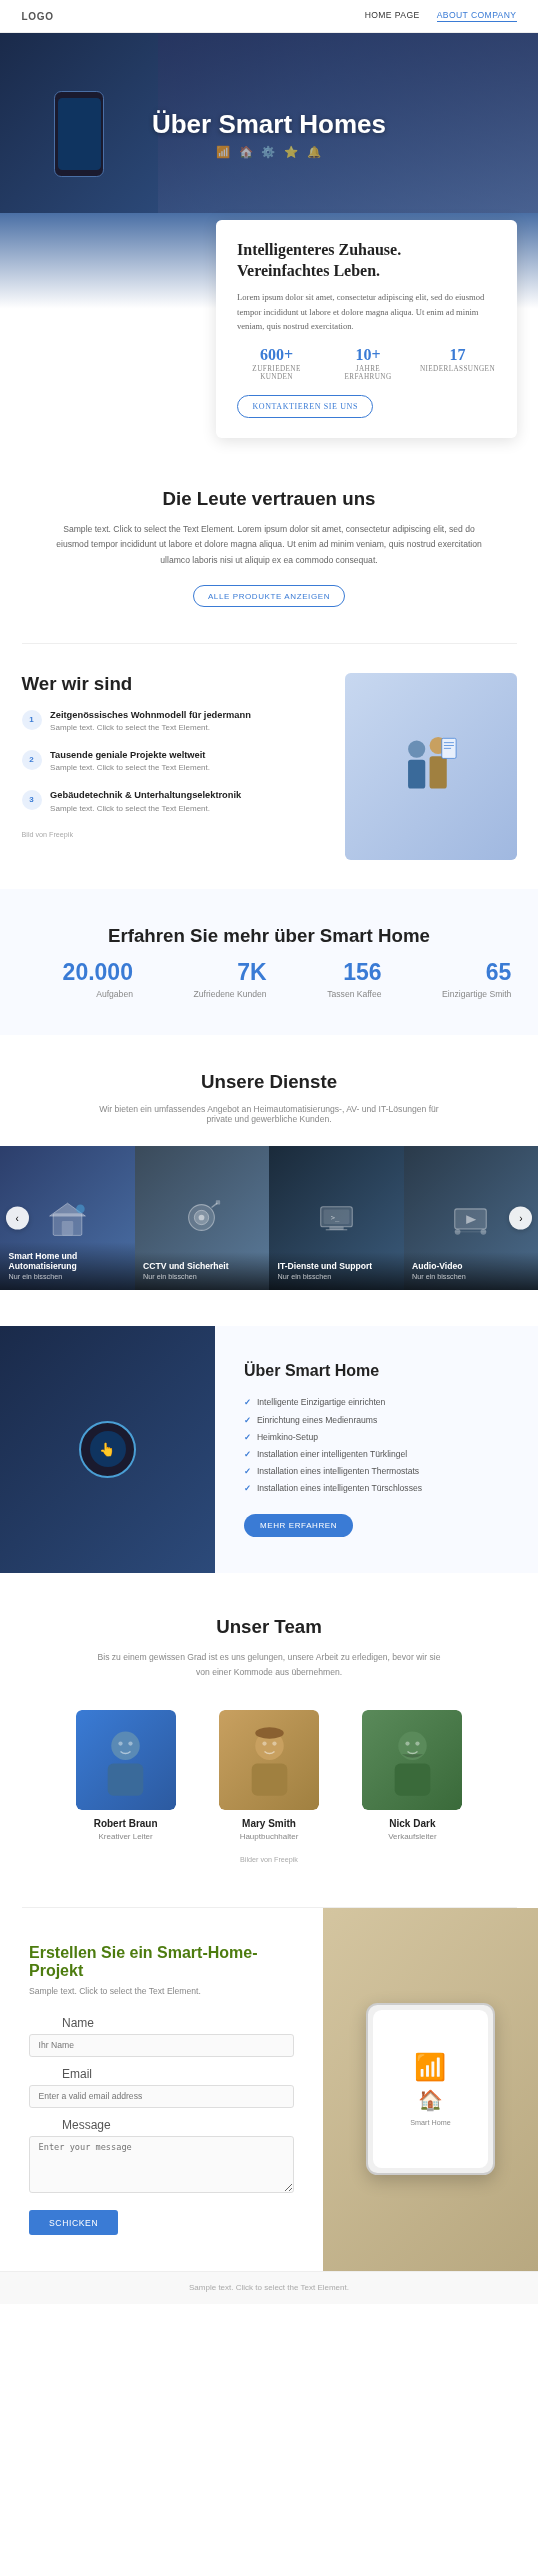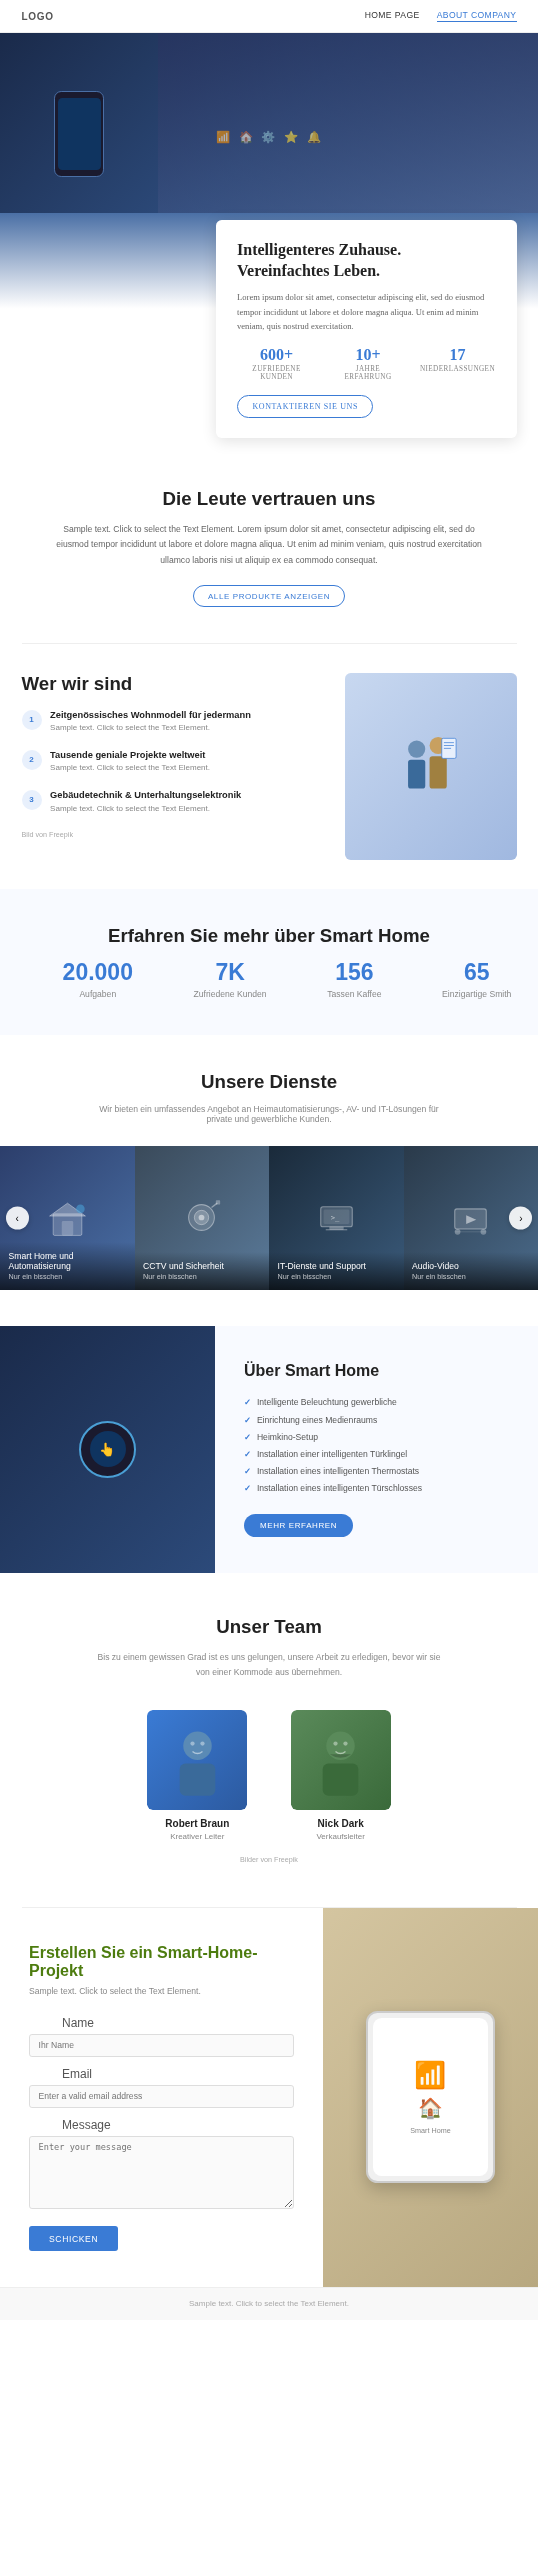--- a/index.html
+++ b/index.html
@@ -79,34 +79,34 @@
     .who-num { width: 20px; height: 20px; border-radius: 50%; background: #e8f0fc; color: #3a7bd5; font-size: 8px; font-weight: 700; display: flex; align-items: center; justify-content: center; flex-shrink: 0; }
     .who-item-content h4 { font-size: 9.3px; font-weight: 600; color: #222; margin-bottom: 2.9px; }
     .who-item-content p { font-size: 8px; color: #888; line-height: 1.6; }
     .who-img { width: 172px; height: 187px; border-radius: 5.7px; overflow: hidden; }
     .who-img-placeholder { width: 100%; height: 100%; background: linear-gradient(135deg, #c8d8f0, #a0b8e0); display: flex; align-items: center; justify-content: center; font-size: 29px; }
     .bild-freepik { font-size: 7.2px; color: #aaa; margin-top: 5.7px; }
 
     
     .stats-bar { background: #f8faff; padding: 36px 21.5px; }
     .stats-bar-inner { display: flex; justify-content: space-around; flex-wrap: wrap; gap: 14.4px; }
-    .stats-bar-item { text-align: center; margin-left: 36px; }
+    .stats-bar-item { text-align: right; margin-left: 36px; }
     .stats-bar-num { font-size: 23px; font-weight: 700; color: #3a7bd5; }
     .stats-bar-label { font-size: 8.6px; color: #888; margin-top: 2.9px; }
 
     
     .services-section { padding: 36px 0; }
     .services-header { padding: 0 21.5px 21.5px; }
     .services-header p { font-size: 8.6px; color: #888; text-align: center; max-width: 359px; margin: 5.7px auto 0; }
     .services-slider { position: relative; }
     .services-cards { display: flex; gap: 0; overflow: hidden; }
     .service-card { flex: 1; min-width: 0; position: relative; height: 144px; overflow: hidden; }
     .service-img-placeholder { width: 100%; height: 100%; display: flex; align-items: center; justify-content: center; font-size: 20px; }
     .service-card-overlay { position: absolute; bottom: 0; left: 0; right: 0; background: linear-gradient(to top, rgba(0,0,0,0.7), transparent); padding: 8.6px; }
-    .service-card-title { color: #fff; font-size: 8.6px; font-weight: 400; }
+    .service-card-title { color: #fff; font-size: 8.6px; font-weight: 700; }
     .service-card-sub { color: rgba(255,255,255,0.7); font-size: 7.2px; margin-top: 1.4px; }
     .slider-btn { position: absolute; top: 50%; transform: translateY(-50%); background: rgba(255,255,255,0.9); border: none; border-radius: 50%; width: 23px; height: 23px; cursor: pointer; font-size: 10px; display: flex; align-items: center; justify-content: center; z-index: 10; box-shadow: 0 1.4px 5.7px rgba(0,0,0,0.2); }
     .slider-prev { left: 5.7px; }
     .slider-next { right: 5.7px; }
 
     
     .uber-section { display: flex; align-items: stretch; min-height: 215px; }
     .uber-img { width: 215px; flex-shrink: 0; background: linear-gradient(135deg, #1a2a4a, #2c4a7a); display: flex; align-items: center; justify-content: center; }
     .uber-content { flex: 1; padding: 36px 29px; background: #f8faff; }
     .uber-content h2 { font-size: 16px; font-weight: 700; color: #222; margin-bottom: 14.4px; }
@@ -132,21 +132,21 @@
     .contact-section { display: flex; gap: 0; min-height: 287px; background: #fff; }
     .form-part { flex: 1; padding: 36px 29px; }
     .form-part h2 { font-size: 16px; font-weight: 700; color: #4d7c0f; margin-bottom: 5.7px; }
     .form-part p { font-size: 8.6px; color: #888; margin-bottom: 17px; line-height: 1.6; }
     .form-group { margin-bottom: 10px; }
     .form-group label { font-size: 12px; color: #555; display: block; margin-bottom: 3.6px; padding-left: 33px; }
     .form-group input, .form-group textarea {
       width: 100%; border: 0.7px solid #ddd; border-radius: 2.9px; padding: 5.7px 8.6px;
       font-size: 8.6px; color: #333; background: #fafafa; outline: none;
     }
-    .form-group textarea { height: 73px; resize: vertical; }
+    .form-group textarea { height: 57px; resize: vertical; }
     .btn-submit { background: #3a7bd5; color: #fff; border: none; padding: 7.2px 20px; border-radius: 2.9px; font-size: 8.6px; text-transform: uppercase; letter-spacing: 0.6px; cursor: pointer; margin-top: 5.7px; }
     .tablet-img { width: 215px; flex-shrink: 0; background: linear-gradient(135deg, #d4c5a0, #b8a880); display: flex; align-items: center; justify-content: center; }
     .tablet-mockup { width: 129px; height: 172px; background: #f0f0f0; border-radius: 11.5px; border: 2.9px solid #ccc; display: flex; align-items: center; justify-content: center; box-shadow: 0 5.7px 17px rgba(0,0,0,0.2); }
     .tablet-screen { width: 115px; height: 158px; background: #fff; border-radius: 8.6px; display: flex; align-items: center; justify-content: center; flex-direction: column; gap: 5.7px; }
     .wifi-icon { font-size: 26px; color: #3a7bd5; }
     .home-icon { font-size: 20px; color: #888; }
 
     
     .footer { background: #f8f8f8; padding: 11.5px 21.5px; text-align: center; font-size: 8px; color: #aaa; border-top: 0.7px solid #eee; }
 
@@ -174,20 +174,21 @@
 </nav>
 
 <section class="hero">
   <div class="hero-bg-overlay"></div>
   <div class="hero-img-left">
     <div class="phone-mockup">
       <div class="phone-screen"></div>
     </div>
   </div>
   <div class="hero-title">
+    <h1>Über Smart Homes</h1>
     <div class="hero-icons">
       <span class="hero-icon">📶</span>
       <span class="hero-icon">🏠</span>
       <span class="hero-icon">⚙️</span>
       <span class="hero-icon">⭐</span>
       <span class="hero-icon">🔔</span>
     </div>
   </div>
 </section>
 
@@ -368,21 +369,21 @@
       <div class="device-center">
         <span>👆</span>
       </div>
     </div>
   </div>
   <div class="uber-content">
     <h2>Über Smart Home</h2>
     <ul class="check-list">
       <li>
         <span class="check-icon">✓</span>
-        <span>Intelligente Beleuchtung gewerbliche</span>
+        <span>Intelligente Einzigartige einrichten</span>
       </li>
       <li>
         <span class="check-icon">✓</span>
         <span>Einrichtung eines Medienraums</span>
       </li>
       <li>
         <span class="check-icon">✓</span>
         <span>Heimkino-Setup</span>
       </li>
       <li>
@@ -417,20 +418,38 @@
             <circle cx="47" cy="27" r="3" fill="rgba(255,255,255,0.4)"></circle>
             <path d="M33 38 Q40 44 47 38" stroke="rgba(255,255,255,0.5)" stroke-width="2" fill="none"></path>
           </svg>
         </div>
       </div>
       <div class="team-name">Robert Braun</div>
       <div class="team-role">Kreativer Leiter</div>
     </div>
     <div class="team-card">
       <div class="team-avatar">
+        <div class="avatar-placeholder avatar-2">
+          <svg width="57" height="72" viewBox="0 0 80 100">
+            <circle cx="40" cy="30" r="20" fill="#c8a060"></circle>
+            <rect x="15" y="55" width="50" height="45" rx="8" fill="#a08040"></rect>
+
+            <circle cx="33" cy="27" r="3" fill="rgba(255,255,255,0.4)"></circle>
+            <circle cx="47" cy="27" r="3" fill="rgba(255,255,255,0.4)"></circle>
+            <path d="M33 38 Q40 44 47 38" stroke="rgba(255,255,255,0.5)" stroke-width="2" fill="none"></path>
+
+            <ellipse cx="40" cy="12" rx="20" ry="8" fill="#8a6030"></ellipse>
+          </svg>
+        </div>
+      </div>
+      <div class="team-name">Mary Smith</div>
+      <div class="team-role">Hauptbuchhalter</div>
+    </div>
+    <div class="team-card">
+      <div class="team-avatar">
         <div class="avatar-placeholder avatar-3">
           <svg width="57" height="72" viewBox="0 0 80 100">
             <circle cx="40" cy="30" r="20" fill="#5a8a5a"></circle>
             <rect x="15" y="55" width="50" height="45" rx="8" fill="#3a6a3a"></rect>
 
             <circle cx="33" cy="27" r="3" fill="rgba(255,255,255,0.4)"></circle>
             <circle cx="47" cy="27" r="3" fill="rgba(255,255,255,0.4)"></circle>
             <path d="M33 38 Q40 44 47 38" stroke="rgba(255,255,255,0.5)" stroke-width="2" fill="none"></path>
 
             <path d="M25 42 Q40 52 55 42" fill="rgba(0,0,0,0.2)"></path>

